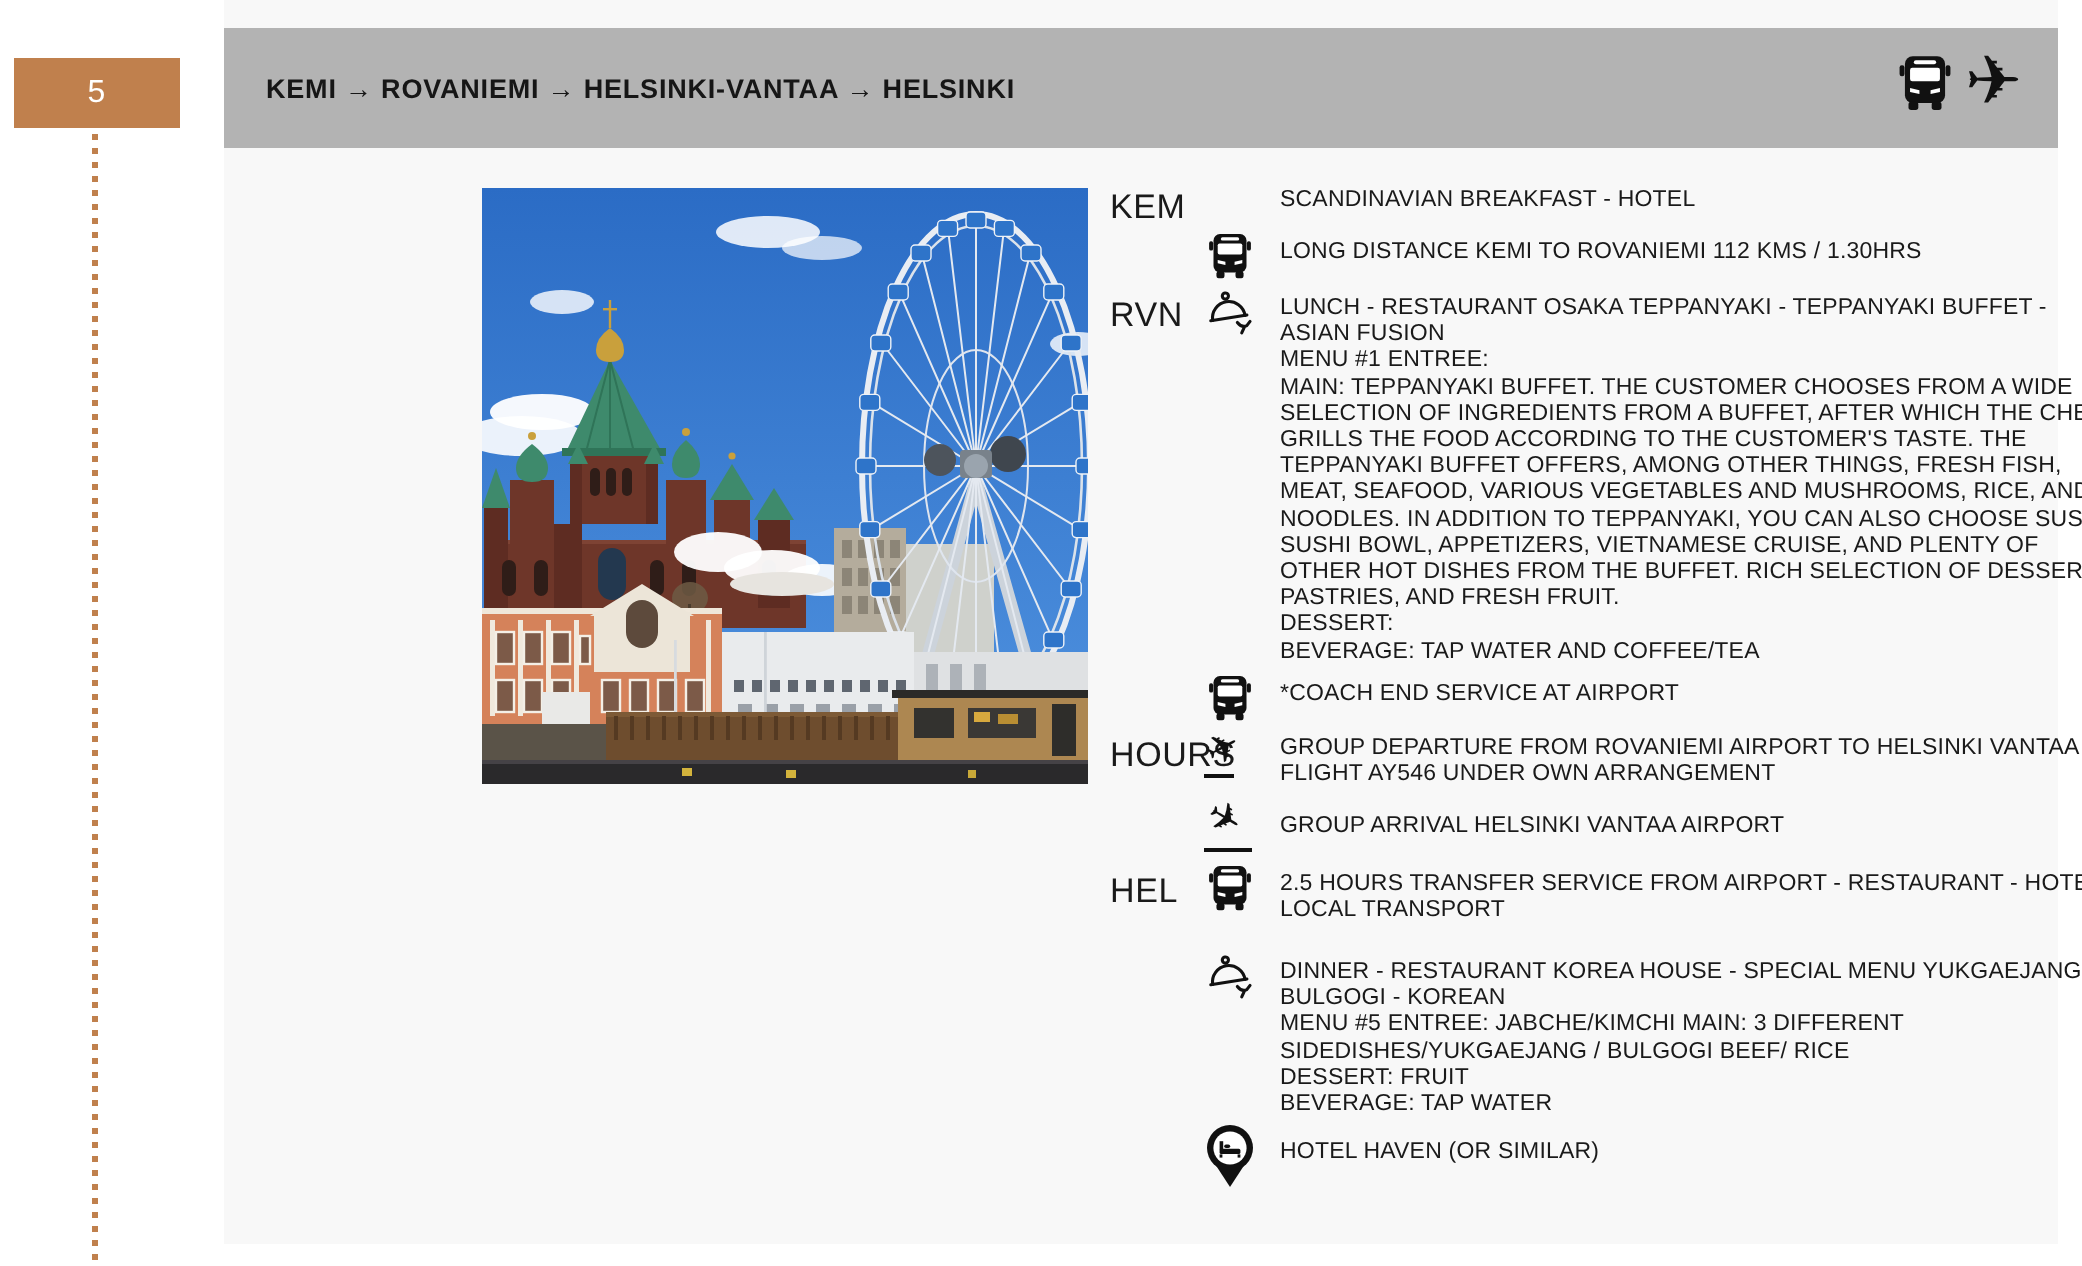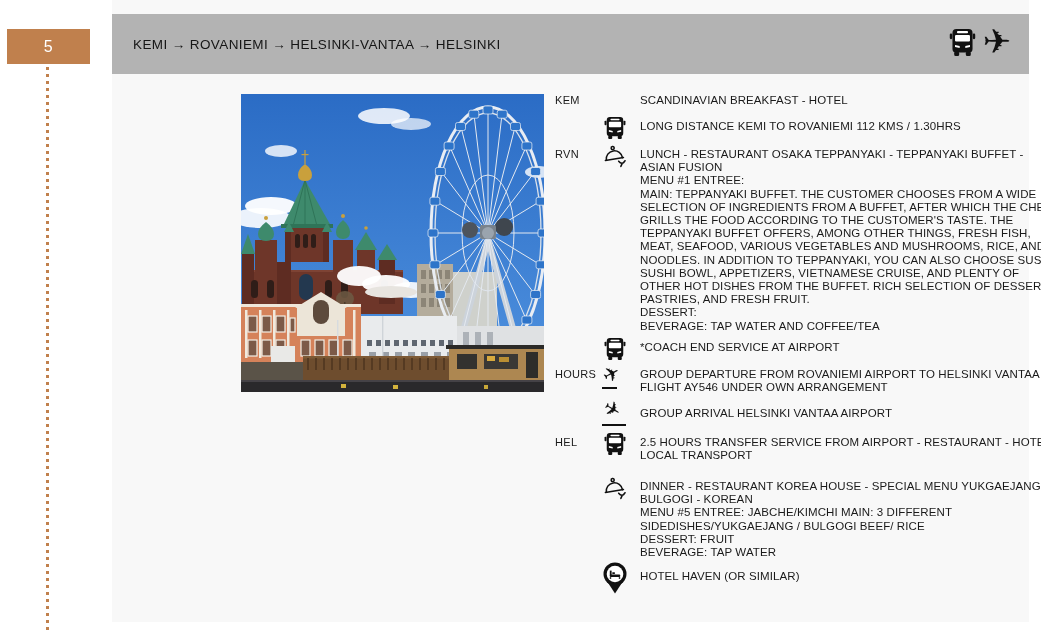--- a/index.html
+++ b/index.html
@@ -16,29 +16,29 @@
   .dotline{
     position:absolute;left:46px;top:67px;width:3px;height:566px;
     background:repeating-linear-gradient(to bottom,#c0804d 0 3px,transparent 3px 7px);
   }
   
   .panel{position:absolute;left:112px;top:0;width:917px;height:622px;background:#f8f8f8;}
   .headerbar{
     position:absolute;left:0;top:14px;width:100%;height:60px;background:#b3b3b3;
     display:flex;align-items:center;
   }
-  .route-title{margin-left:21px;font-size:13.5px;font-weight:normal;letter-spacing:.4px;color:#161616;}
+  .route-title{margin-left:21px;font-size:13.5px;font-weight:bold;letter-spacing:.4px;color:#161616;}
   .header-icons{position:absolute;right:18px;top:0;height:100%;display:flex;align-items:center;gap:7px;}
   .hplane{font-family:"DejaVu Sans",sans-serif;font-size:34px;line-height:1;transform:translateY(-3px);color:#111;}
   
   .photo{position:absolute;left:129px;top:94px;width:303px;height:298px;}
   
   .itin{position:absolute;left:443px;top:0;width:578px;}
   .row{position:absolute;left:0;width:578px;}
-  .code{position:absolute;left:0;top:0;font-size:11px;letter-spacing:.3px;color:#1a1a1a;}
+  .code{position:absolute;left:0;top:0;font-size:17px;letter-spacing:.3px;color:#1a1a1a;}
   .ricon{position:absolute;left:45px;top:-4px;width:30px;display:flex;justify-content:center;}
   .rtext{
     margin-left:85px;width:492px;font-size:11.5px;line-height:13.2px;
     letter-spacing:.1px;color:#1a1a1a;white-space:pre;
   }
   
   .plane-wrap{position:relative;width:30px;height:27px;display:block;}
   .pl{position:absolute;font-family:"DejaVu Sans",sans-serif;font-size:20px;line-height:1;color:#111;}
   .dep .pl{left:3px;top:1px;transform:rotate(-28deg);}
   .arr .pl{left:4px;top:-1px;transform:rotate(31deg);}

